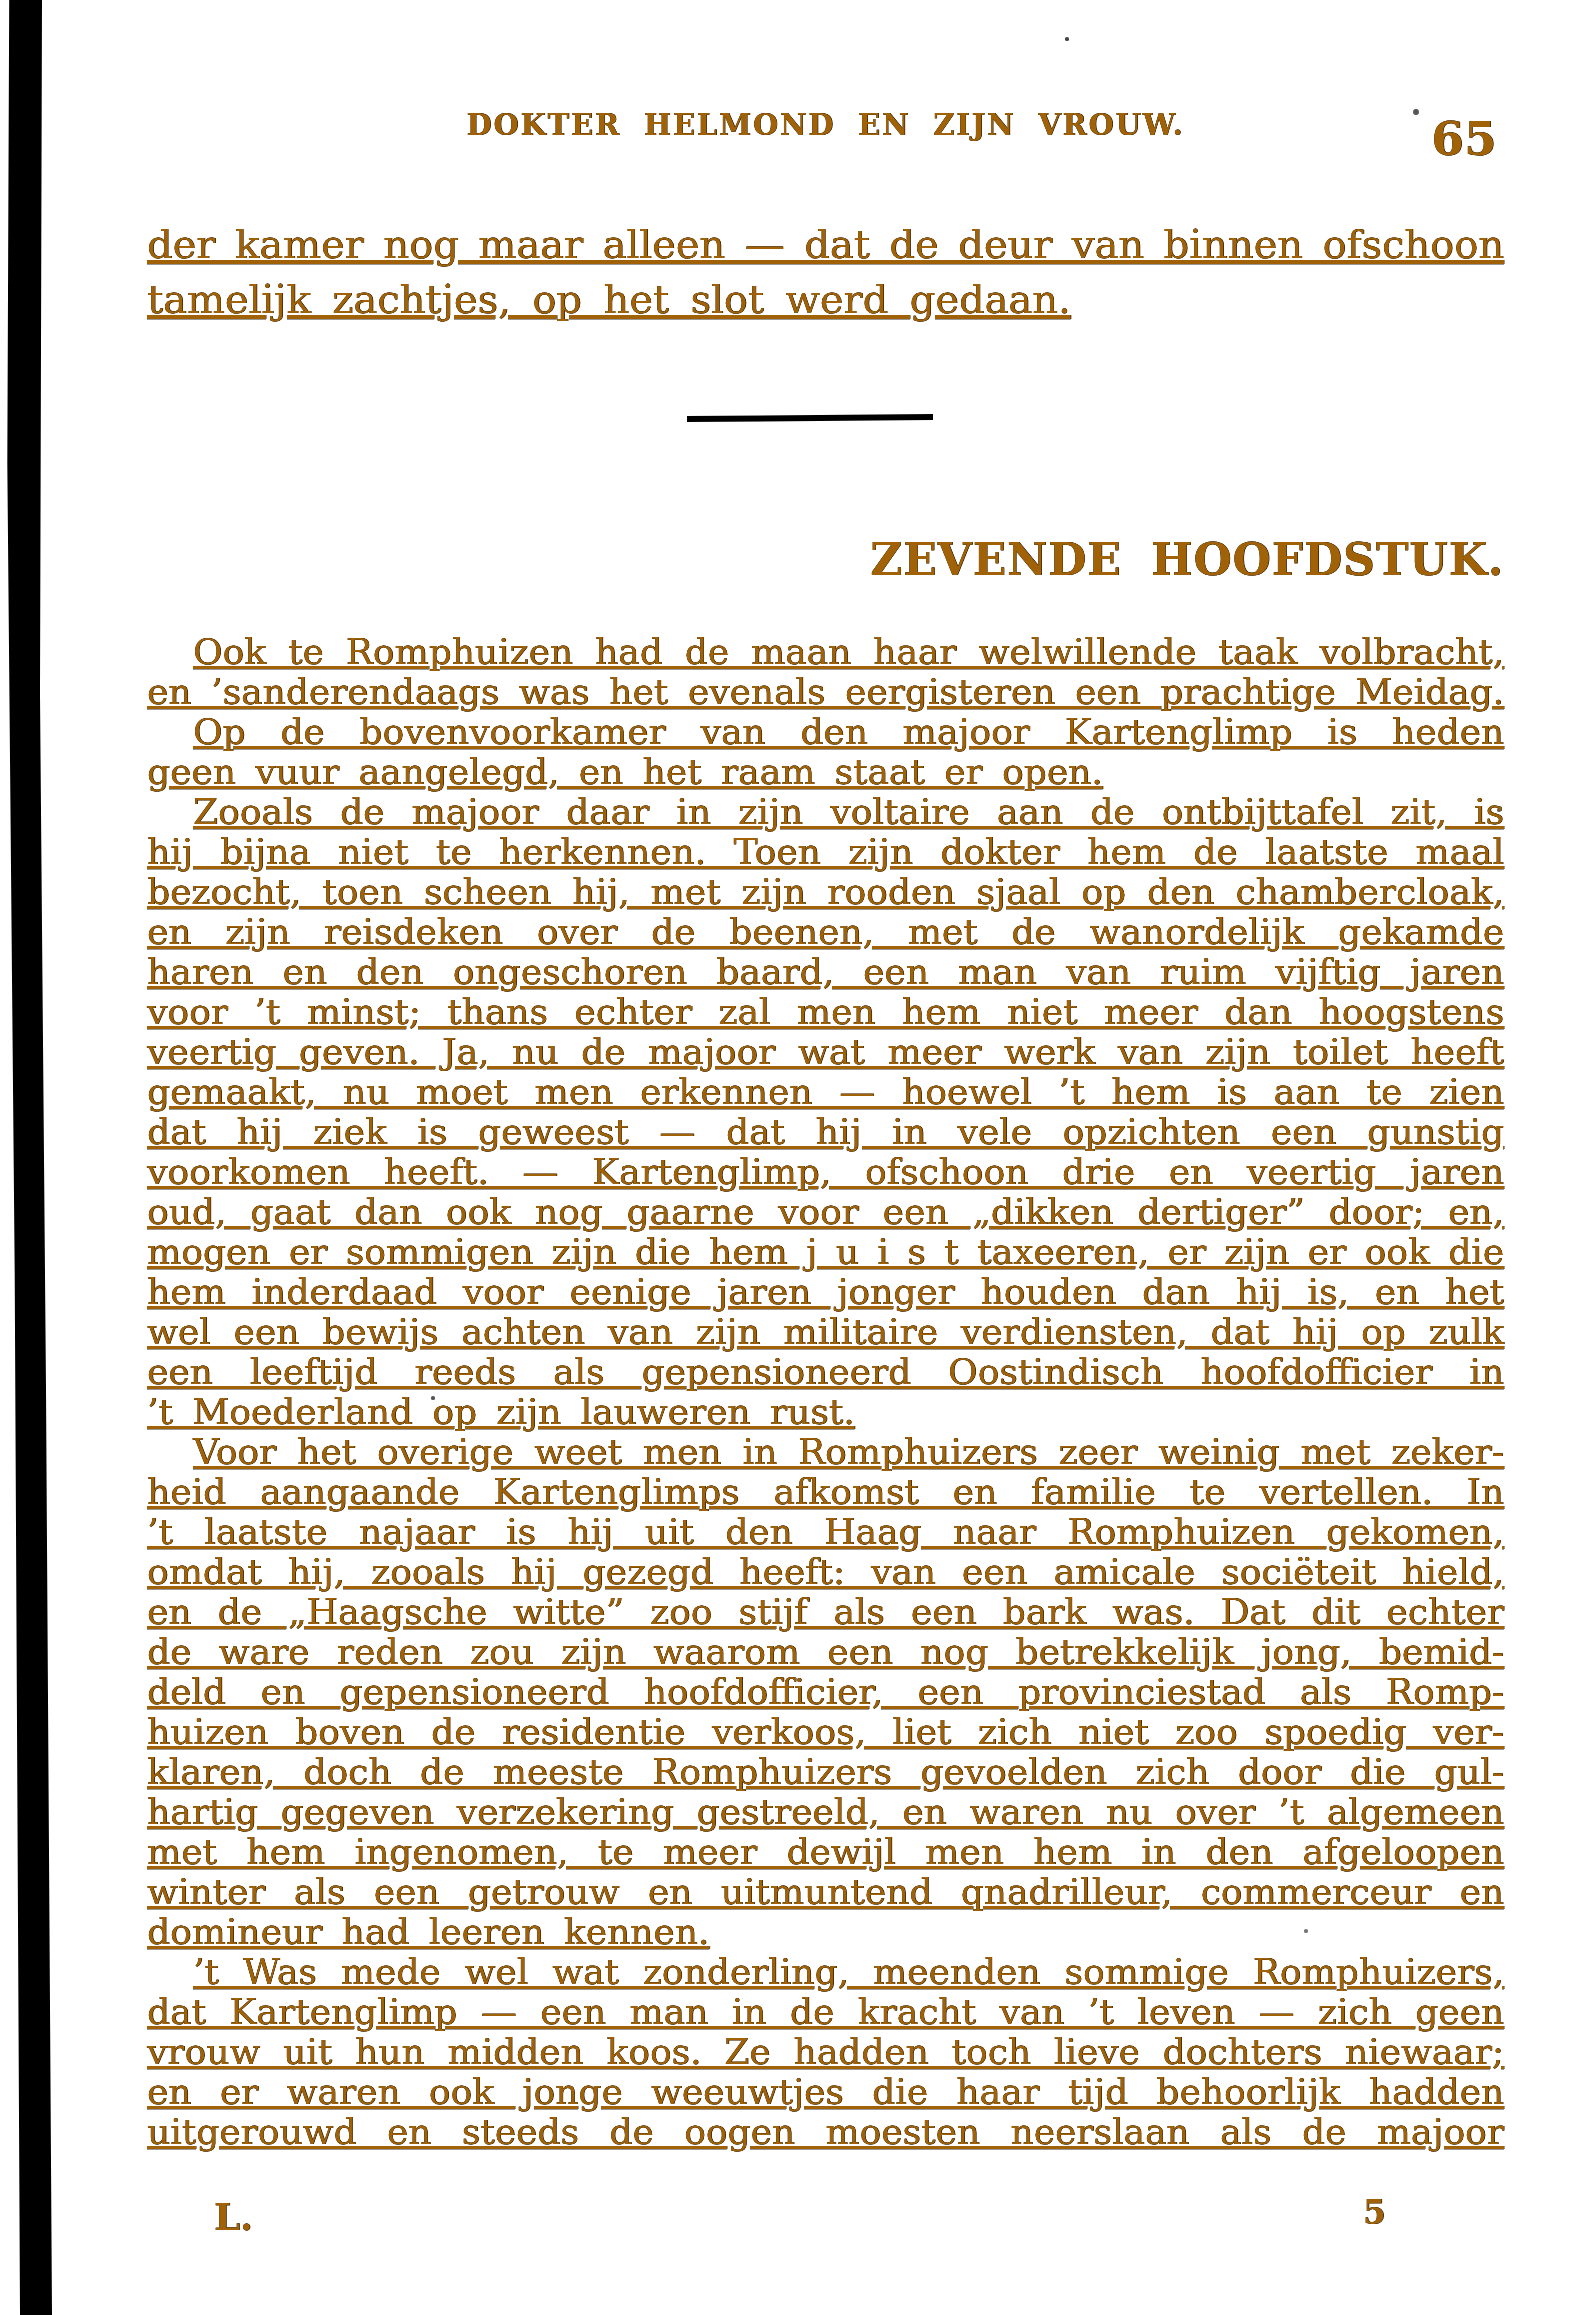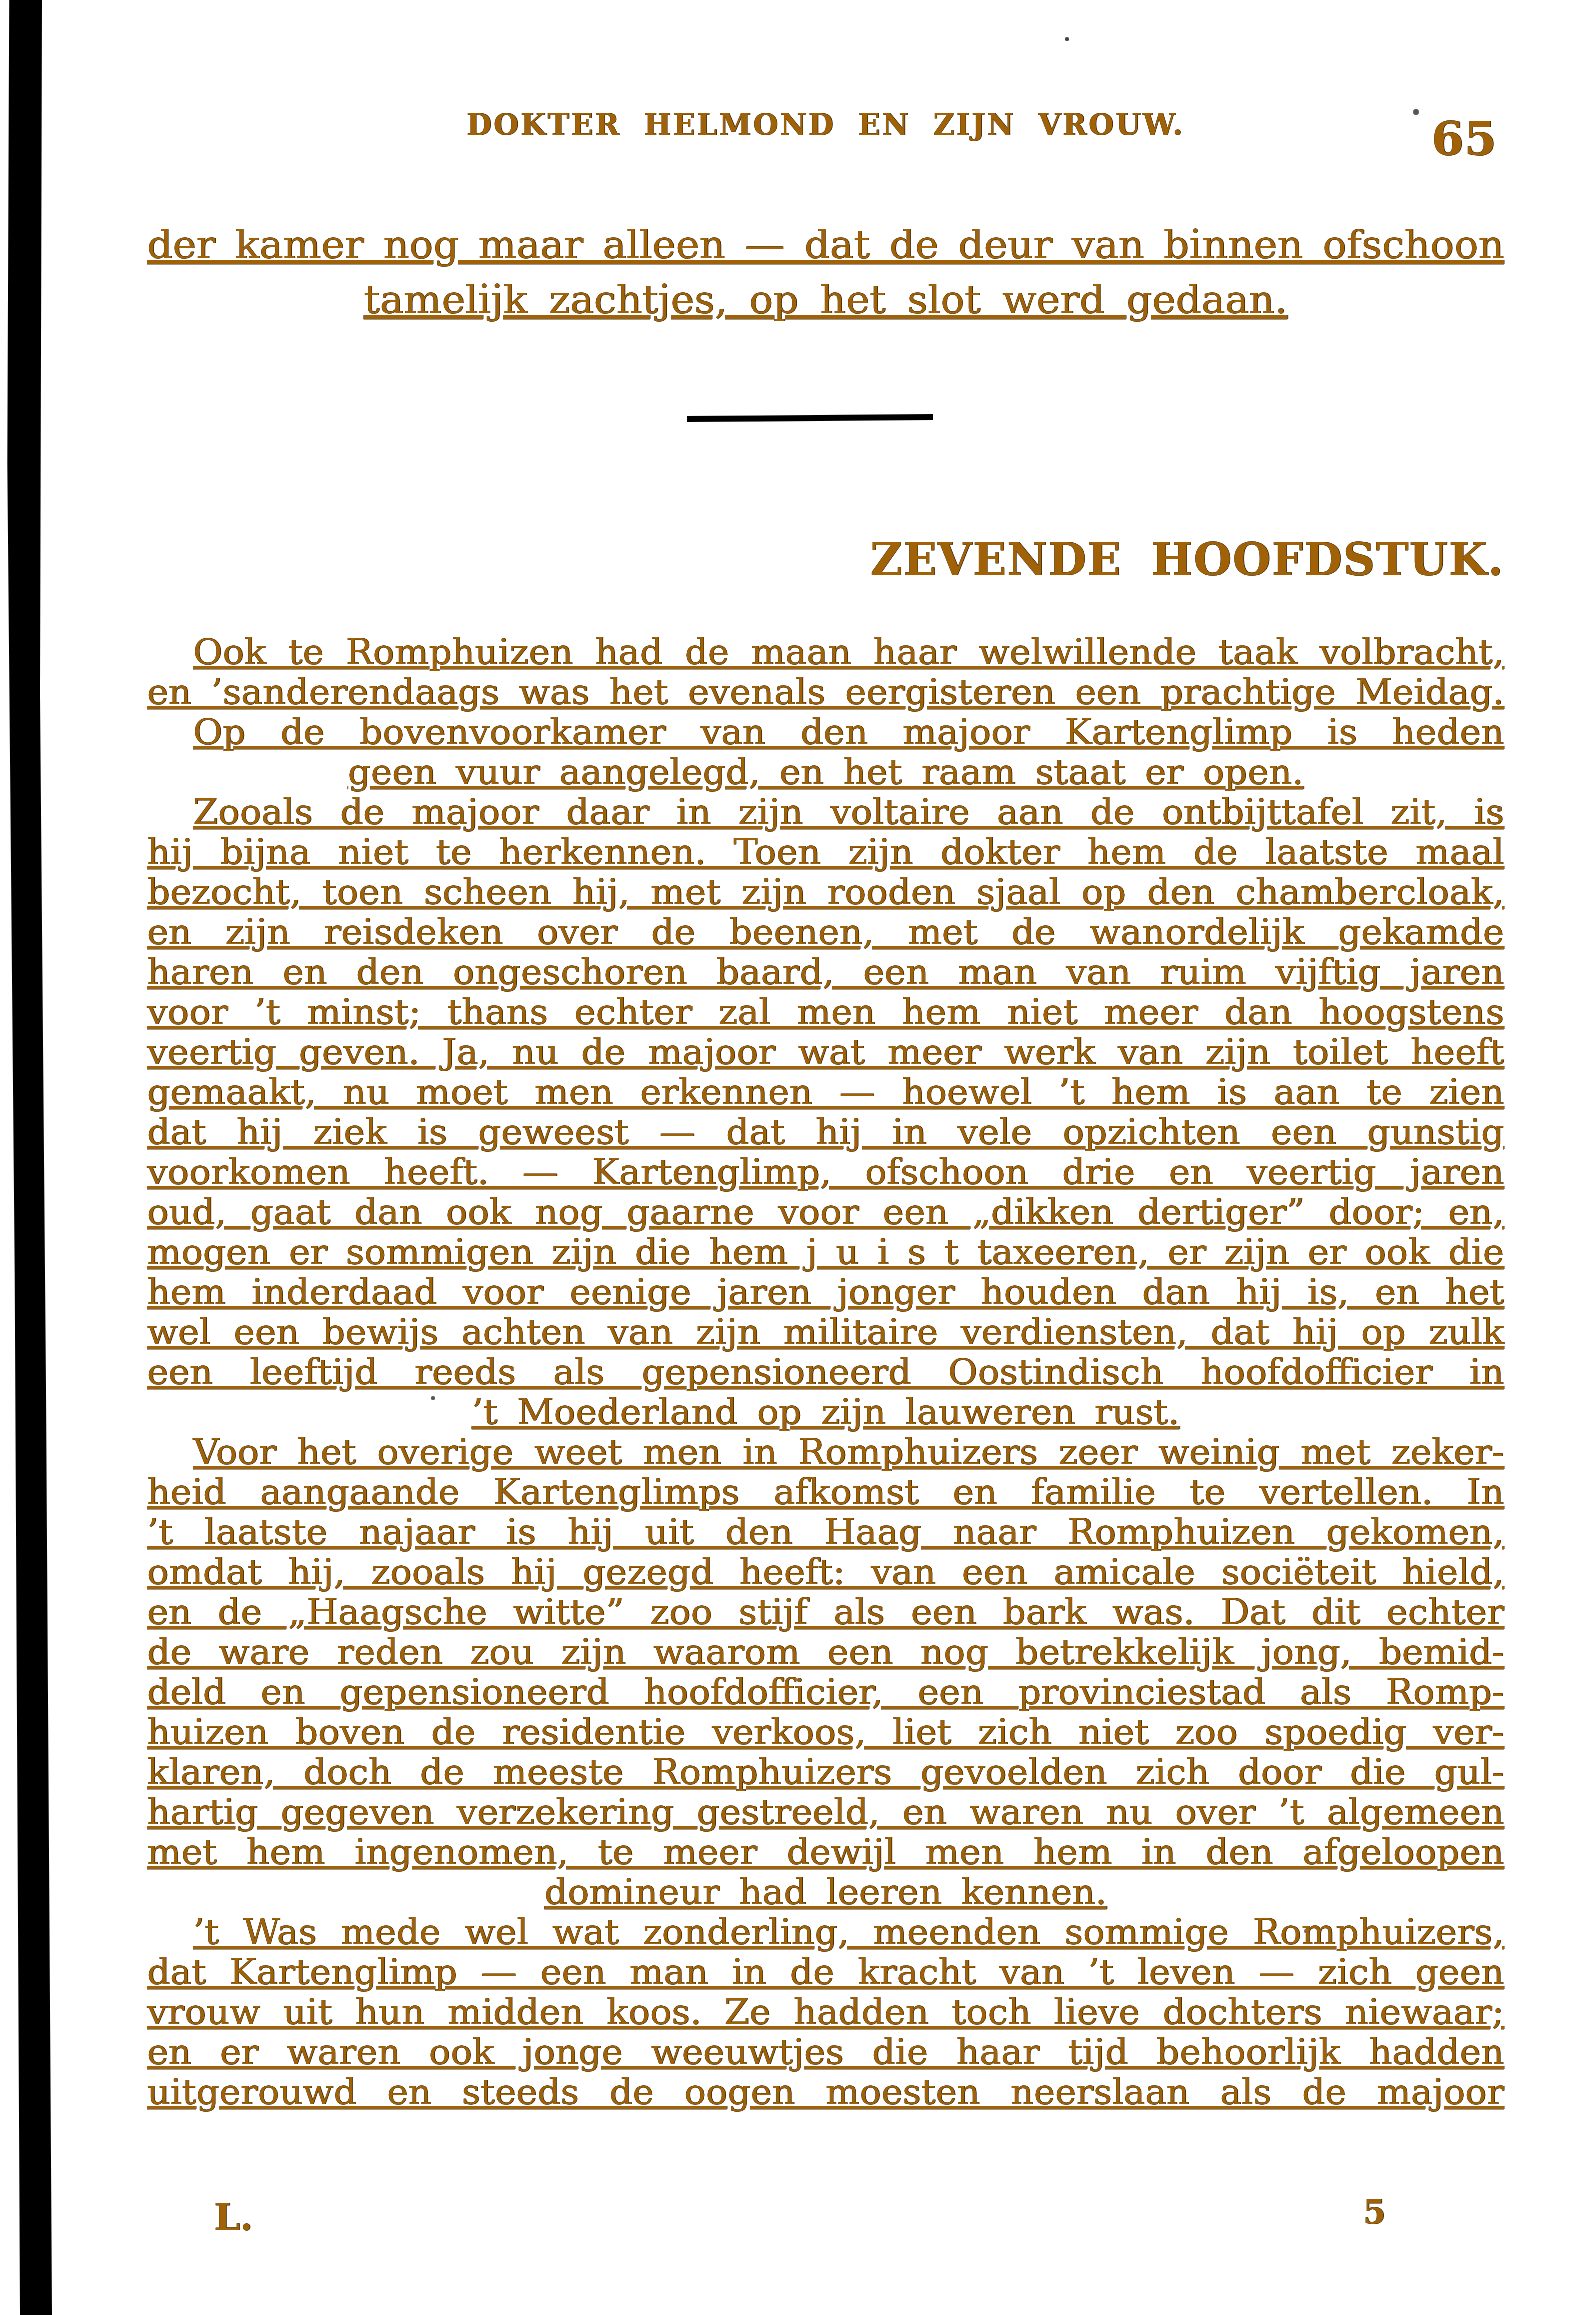--- a/index.html
+++ b/index.html
@@ -56,21 +56,21 @@
   .line {
     white-space: normal;
     overflow: visible;
     text-decoration: underline;
   }
   .line.just {
     text-align: justify;
     text-align-last: justify;
     text-justify: inter-word;
   }
-  .line:not(.just) { word-spacing: 0.22em; text-align: center; }
+  .line:not(.just) { word-spacing: 0.22em; }
   .line.indent { text-indent: 46px; }
   .section-rule {
     position: absolute;
     left: 687px; top: 415px;
     width: 246px; height: 5.5px;
     background: #000000;
     transform: rotate(-0.5deg);
   }
   .chapter-heading {
     position: absolute;
@@ -160,20 +160,21 @@
         <div class="line just">heid aangaande Kartenglimps afkomst en familie te vertellen. In</div>
         <div class="line just">’t laatste najaar is hij uit den Haag naar Romphuizen gekomen,</div>
         <div class="line just">omdat hij, zooals hij gezegd heeft: van een amicale sociëteit hield,</div>
         <div class="line just">en de „Haagsche witte” zoo stijf als een bark was. Dat dit echter</div>
         <div class="line just">de ware reden zou zijn waarom een nog betrekkelijk jong, bemid-</div>
         <div class="line just">deld en gepensioneerd hoofdofficier, een provinciestad als Romp-</div>
         <div class="line just">huizen boven de residentie verkoos, liet zich niet zoo spoedig ver-</div>
         <div class="line just">klaren, doch de meeste Romphuizers gevoelden zich door die gul-</div>
         <div class="line just">hartig gegeven verzekering gestreeld, en waren nu over ’t algemeen</div>
         <div class="line just">met hem ingenomen, te meer dewijl men hem in den afgeloopen</div>
+        <div class="line just">winter als een getrouw en uitmuntend qnadrilleur, commerceur en</div>
         <div class="line">domineur had leeren kennen.</div>
       </div>
       <div class="paragraph">
         <div class="line just indent">’t Was mede wel wat zonderling, meenden sommige Romphuizers,</div>
         <div class="line just">dat Kartenglimp — een man in de kracht van ’t leven — zich geen</div>
         <div class="line just">vrouw uit hun midden koos. Ze hadden toch lieve dochters niewaar;</div>
         <div class="line just">en er waren ook jonge weeuwtjes die haar tijd behoorlijk hadden</div>
         <div class="line just">uitgerouwd en steeds de oogen moesten neerslaan als de majoor</div>
       </div>
     </div>

